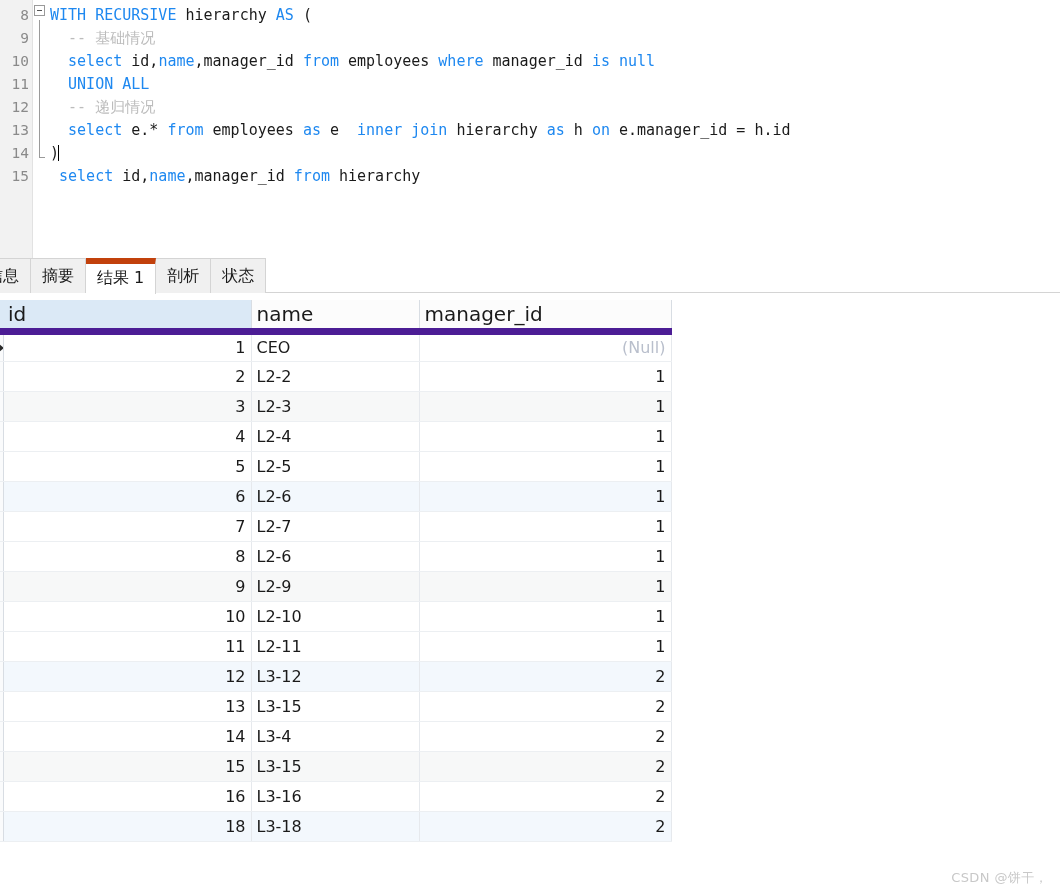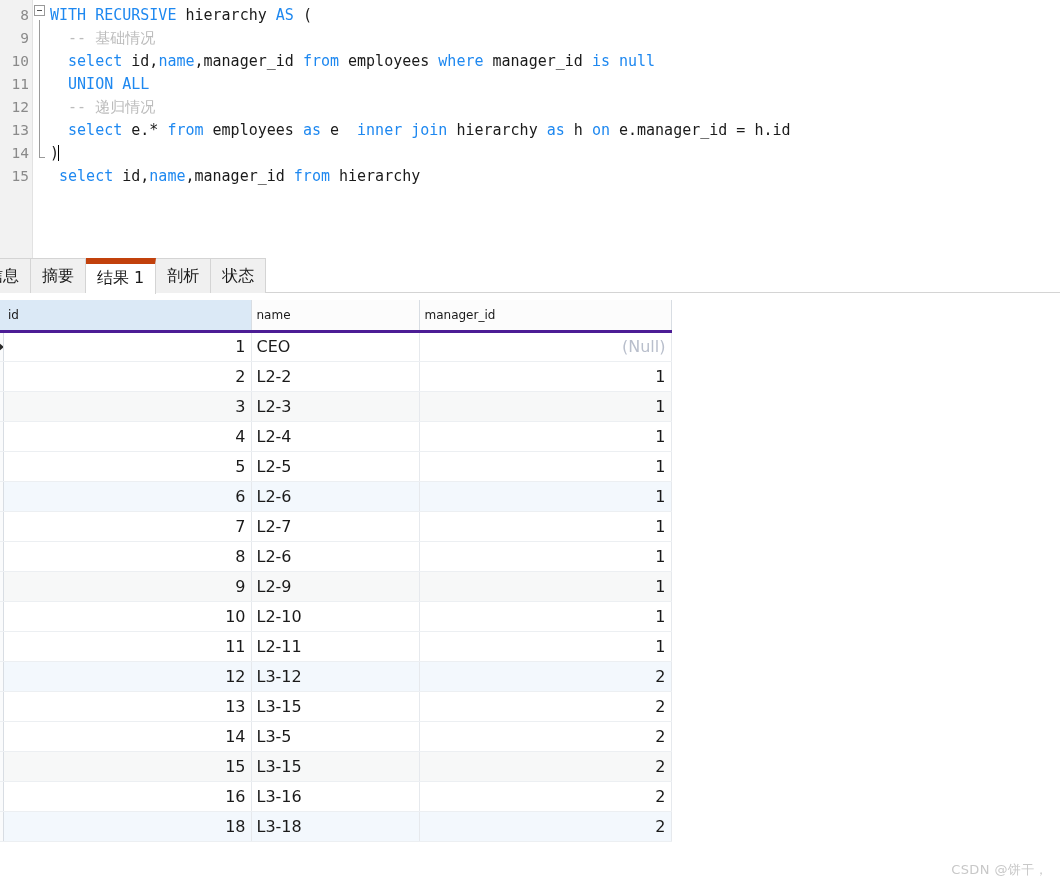--- a/index.html
+++ b/index.html
@@ -173,26 +173,26 @@
     font-family: "DejaVu Sans", "Liberation Sans", sans-serif;
   }
   .grid col.c-pad  { width: 3px; }
   .grid col.c-id   { width: 248px; }
   .grid col.c-name { width: 168px; }
   .grid col.c-mgr  { width: 252px; }
 
   .grid th {
     height: 31px;
     font-weight: normal;
-    font-size: 12px;
+    font-size: 20px;
     color: #1a1a1a;
     text-align: left;
     padding: 0 5px;
     border-right: 1px solid #d8dde3;
-    border-bottom: 3px solid #4c1d95;
+    border-bottom: 7px solid #4c1d95;
     background: #fcfcfc;
     box-sizing: border-box;
     vertical-align: middle;
   }
   .grid th.sel { background: #dbe9f6; }
   .grid th.pad {
     padding: 0;
     background: #dbe9f6;
     border-right: none;
   }
@@ -233,21 +233,21 @@
     width: 0; height: 0;
     border-top: 4px solid transparent;
     border-bottom: 4px solid transparent;
     border-left: 5px solid #2a2a2a;
   }
 
   
   .watermark {
     position: absolute;
     right: 12px;
-    bottom: 8px;
+    bottom: 0;
     font-size: 13px;
     color: #c8c8c8;
     font-family: "DejaVu Sans", "Liberation Sans", sans-serif;
     letter-spacing: 0.4px;
     user-select: none;
   }
 </style>
 </head>
 <body>
 
@@ -385,21 +385,21 @@
           </tr>
           <tr class="r-white">
             <td class="pad"></td>
             <td class="num">13</td>
             <td class="txt">L3-15</td>
             <td class="num">2</td>
           </tr>
           <tr class="r-white">
             <td class="pad"></td>
             <td class="num">14</td>
-            <td class="txt">L3-5</td>
+            <td class="txt">L3-4</td>
             <td class="num">2</td>
           </tr>
           <tr class="r-gray">
             <td class="pad"></td>
             <td class="num">15</td>
             <td class="txt">L3-15</td>
             <td class="num">2</td>
           </tr>
           <tr class="r-white">
             <td class="pad"></td>

